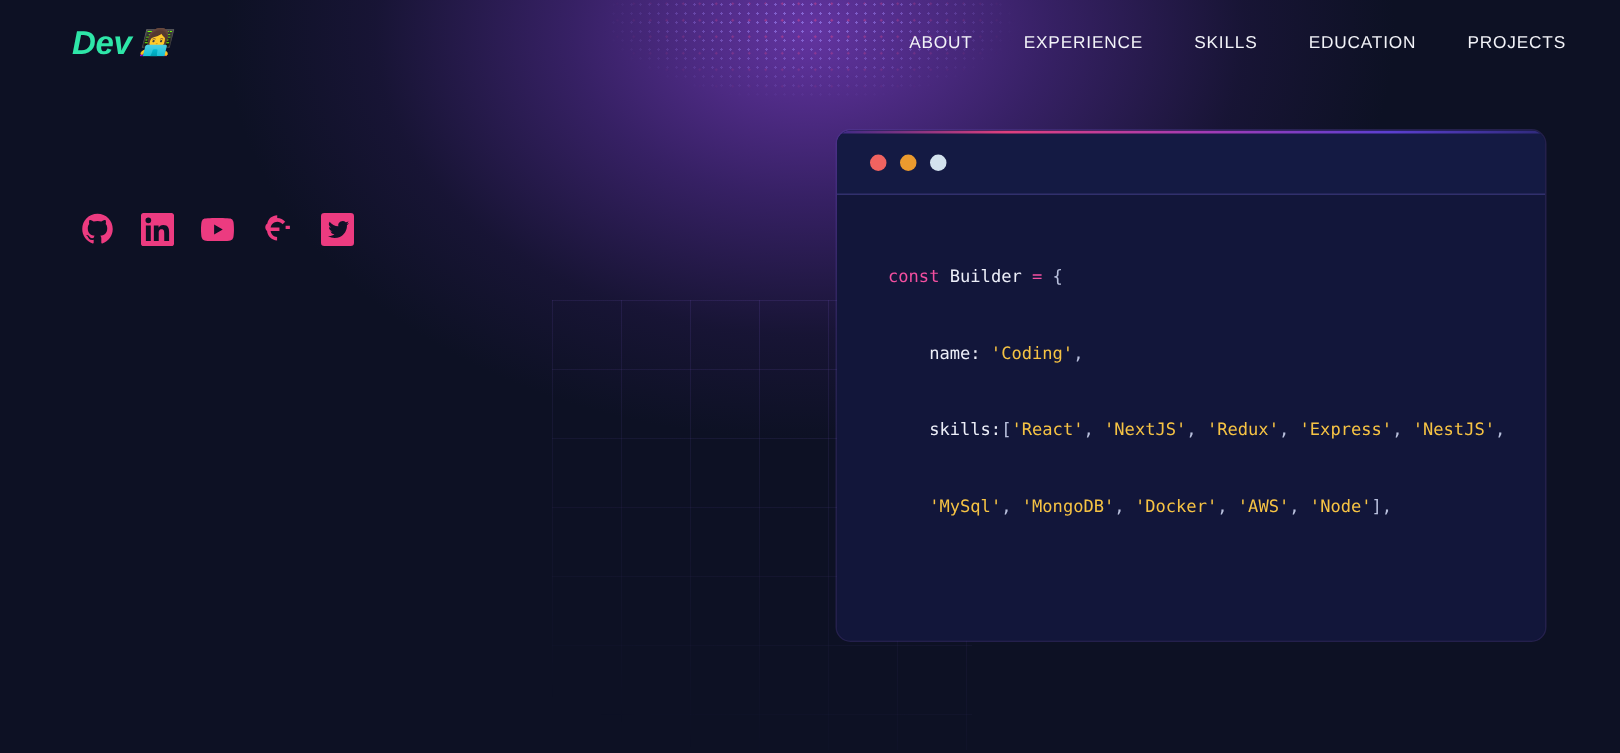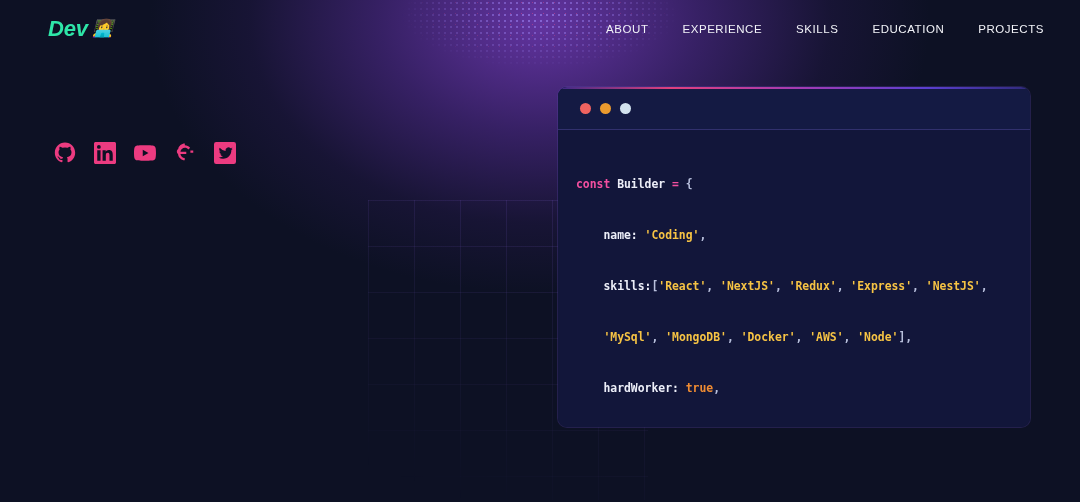--- a/index.html
+++ b/index.html
@@ -169,21 +169,21 @@
   .code-body {
     padding:12px 0 0 0;
     font-family:"DejaVu Sans Mono", monospace;
     font-size:11.4px;
     line-height:17px;
     color:#eceef8;
     white-space:pre;
     background:#12163a;
     height:calc(100% - 43px);
   }
-  .code-line { padding-left:18px; height:17px;font-weight:bold; }
+  .code-line { padding-left:34px; height:17px; }
 
   .t-key     { color:#f34fa0; }
   .t-plain   { color:#eceef8; }
   .t-str     { color:#f6c344; }
   .t-bool    { color:#ef8b32; }
   .t-punc    { color:#b9c0dd; }
 </style>
 </head>
 <body>
 
@@ -243,21 +243,20 @@
     <div class="code-titlebar">
       <span class="dot dot-red"></span>
       <span class="dot dot-yellow"></span>
       <span class="dot dot-blue"></span>
     </div>
     <div class="code-body">
       <div class="code-line"><span class="t-key">const</span><span class="t-plain"> Builder </span><span class="t-key">=</span><span class="t-punc"> {</span></div>
       <div class="code-line"><span class="t-plain">    name: </span><span class="t-str">'Coding'</span><span class="t-punc">,</span></div>
       <div class="code-line"><span class="t-plain">    skills:</span><span class="t-punc">[</span><span class="t-str">'React'</span><span class="t-punc">, </span><span class="t-str">'NextJS'</span><span class="t-punc">, </span><span class="t-str">'Redux'</span><span class="t-punc">, </span><span class="t-str">'Express'</span><span class="t-punc">, </span><span class="t-str">'NestJS'</span><span class="t-punc">,</span></div>
       <div class="code-line"><span class="t-plain">    </span><span class="t-str">'MySql'</span><span class="t-punc">, </span><span class="t-str">'MongoDB'</span><span class="t-punc">, </span><span class="t-str">'Docker'</span><span class="t-punc">, </span><span class="t-str">'AWS'</span><span class="t-punc">, </span><span class="t-str">'Node'</span><span class="t-punc">],</span></div>
-      <div class="code-line"><span class="t-plain">    hardWorker: </span><span class="t-bool">true</span><span class="t-punc">,</span></div>
       
       
       
       
       
       
       
       
       
       

